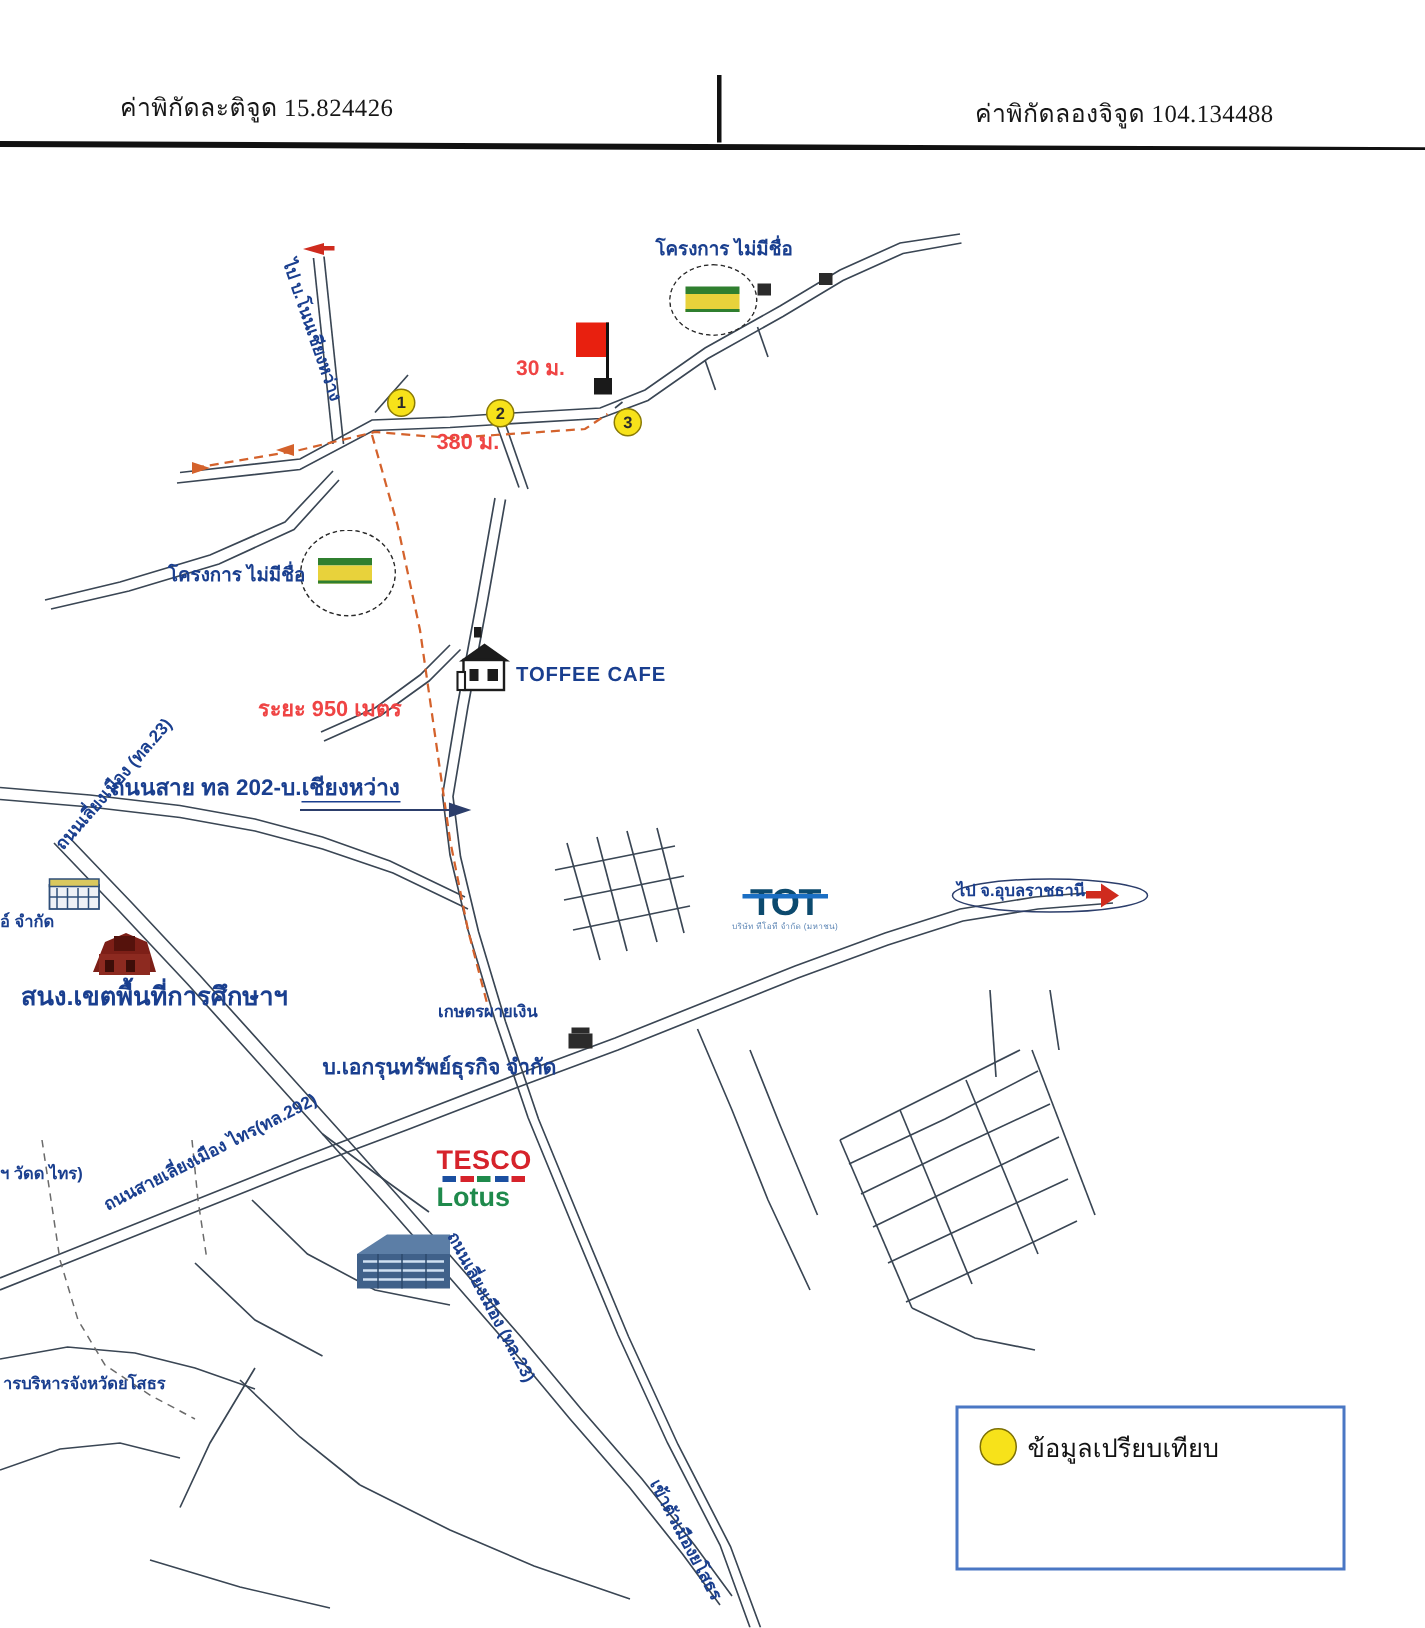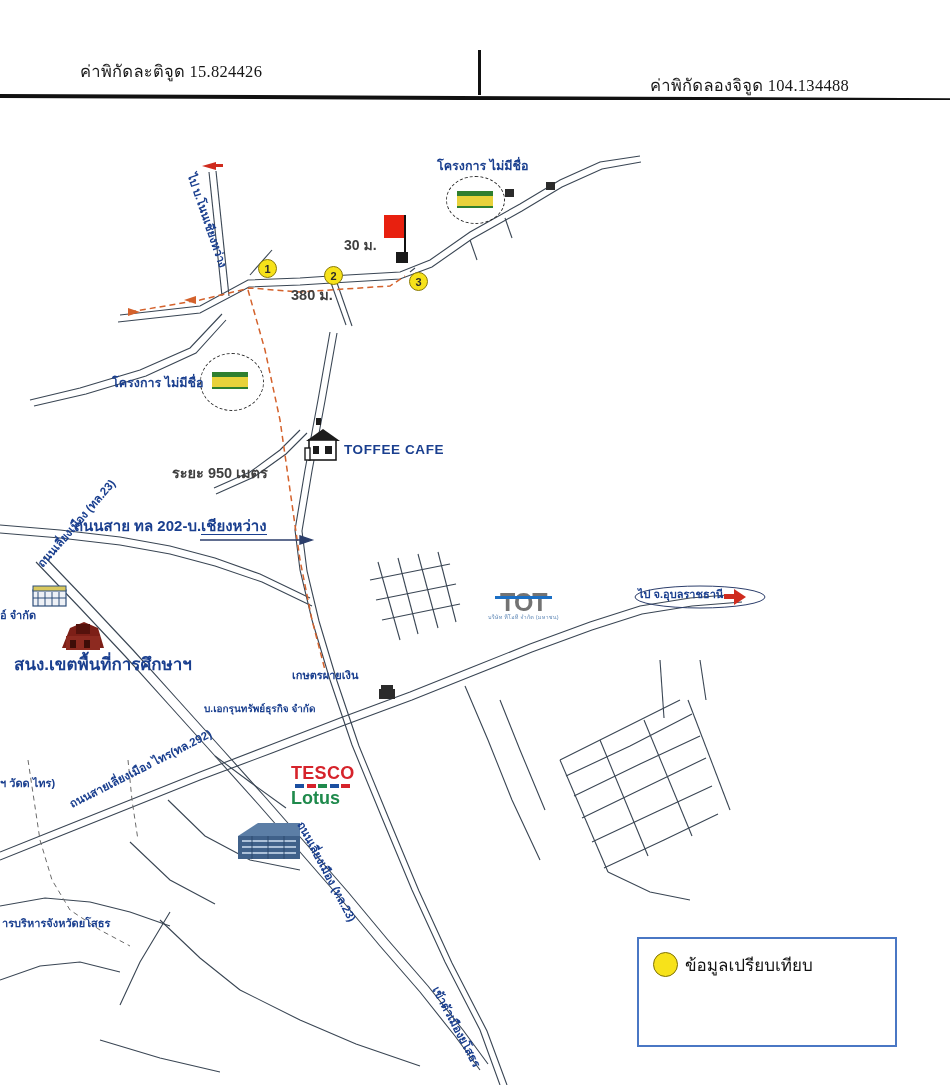--- a/index.html
+++ b/index.html
@@ -24,21 +24,21 @@
     font-family: Liberation Serif, serif;
   }
   .coord {
     position: absolute;
     font-size: 16.5px;
     color: #171717;
     white-space: nowrap;
     letter-spacing: 0.3px;
   }
   #coord-lat { left: 80px; top: 58px; }
-  #coord-lng { left: 650px; top: 72px; }
+  #coord-lng { left: 650px; top: 62px; }
 
   #header-divider {
     position: absolute;
     left: 478px;
     top: 50px;
     width: 3px;
     height: 45px;
     background: #111;
   }
   #header-rule {
@@ -71,21 +71,21 @@
   
   .lbl {
     position: absolute;
     white-space: nowrap;
     color: #1a3f8f;
     font-weight: bold;
     font-size: 11px;
     line-height: 1;
   }
   .lbl-red {
-    color: #404040;
+    color: #ef4444;
     font-weight: bold;
   }
 
   #lbl-nonchiang {
     left: 196px; top: 72px;
     font-size: 11.5px;
     transform: rotate(71deg);
     transform-origin: left top;
   }
   #lbl-proj-top  { left: 437px; top: 60px; font-size: 12.5px; }
@@ -98,21 +98,21 @@
   #lbl-road-202 .ul { border-bottom: 1.5px solid #1a3f8f; }
   #lbl-co-limited { left: 0px; top: 510px; font-size: 11px; }
   #lbl-edu-office { left: 14px; top: 556px; font-size: 17px; }
   #lbl-bypass-23a {
     left: 36px; top: 462px;
     font-size: 11.5px;
     transform: rotate(-49deg);
     transform-origin: left top;
   }
   #lbl-kaset    { left: 292px; top: 570px; font-size: 11px; text-align: right; }
-  #lbl-ekarun   { left: 204px; top: 604px; font-size: 10px; }
+  #lbl-ekarun   { left: 215px; top: 604px; font-size: 14px; }
   #lbl-wat-sai  { left: 0px; top: 678px; font-size: 11px; }
   #lbl-to-ubon  { left: 638px; top: 489px; font-size: 11px; }
   #lbl-bypass-292 {
     left: 68px; top: 700px;
     font-size: 11.5px;
     transform: rotate(-27deg);
     transform-origin: left top;
   }
   #lbl-bypass-23b {
     left: 305px; top: 720px;
@@ -130,21 +130,21 @@
 
   
   #tot-logo {
     position: absolute;
     left: 488px; top: 490px;
     text-align: center;
   }
   #tot-logo .tot-word {
     font-size: 25px;
     font-weight: bold;
-    color: #737373;
+    color: #0c4a6e;
     letter-spacing: -1px;
     line-height: 1;
     font-family: "Liberation Sans", sans-serif;
   }
   #tot-logo .tot-bar {
     width: 57px; height: 3px;
     background: #1b6fc4;
     margin: -19px auto 14px auto;
     position: relative;
     z-index: 2;

